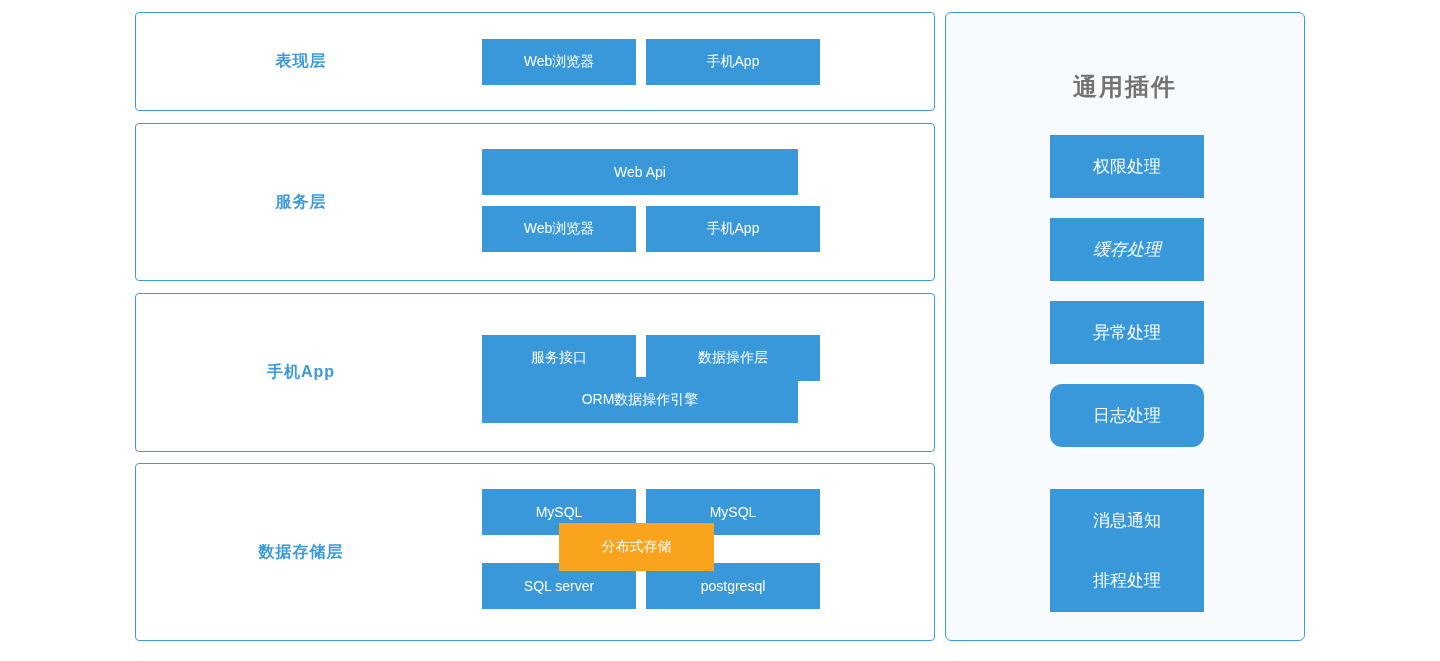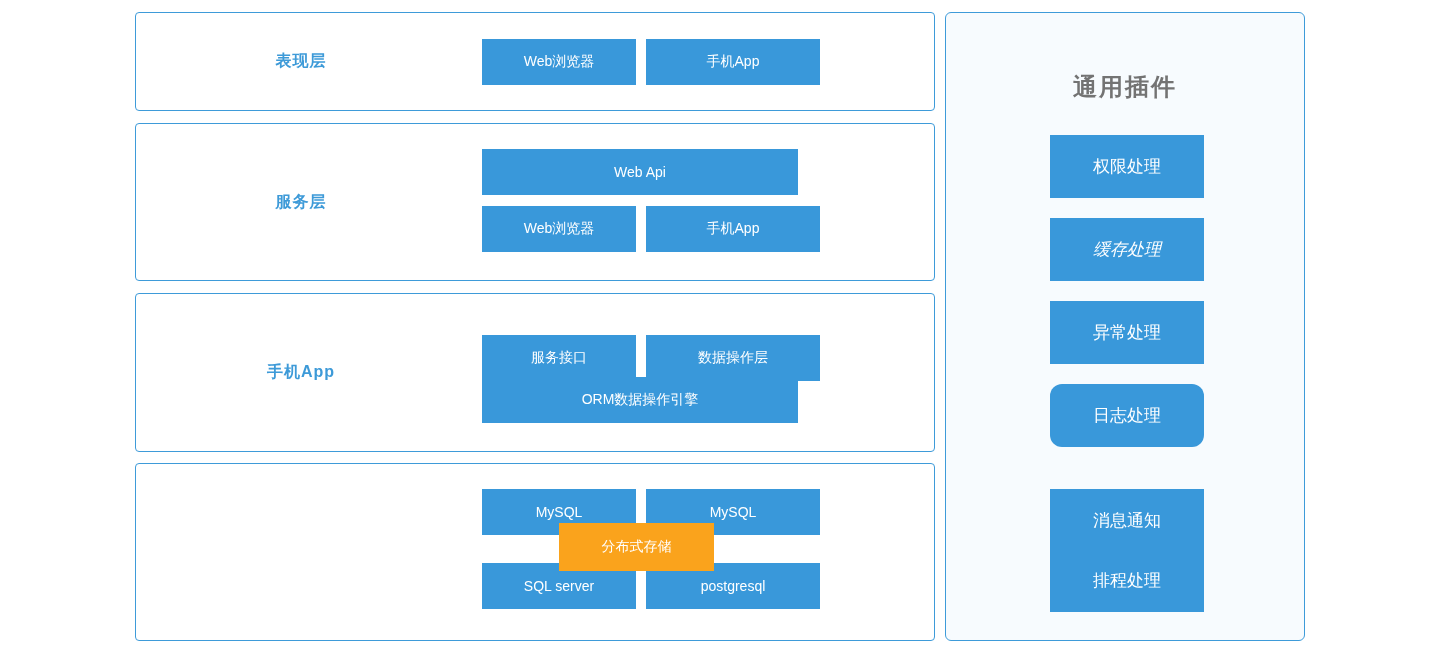--- a/index.html
+++ b/index.html
@@ -75,20 +75,21 @@
 </div>
 
 <div class="panel panel-3">
   <div class="layer-title">手机App</div>
   <div class="node c1 p3-row1">服务接口</div>
   <div class="node c2 p3-row1">数据操作层</div>
   <div class="node wide p3-row2">ORM数据操作引擎</div>
 </div>
 
 <div class="panel panel-4">
+  <div class="layer-title">数据存储层</div>
   <div class="node c1 p4-row1">MySQL</div>
   <div class="node c2 p4-row1">MySQL</div>
   <div class="node c1 p4-row2">SQL server</div>
   <div class="node c2 p4-row2">postgresql</div>
   <div class="node orange">分布式存储</div>
 </div>
 
 <div class="plugins">
   <div class="plugins-title">通用插件</div>
   <div class="plugin-btn pb-1">权限处理</div>

